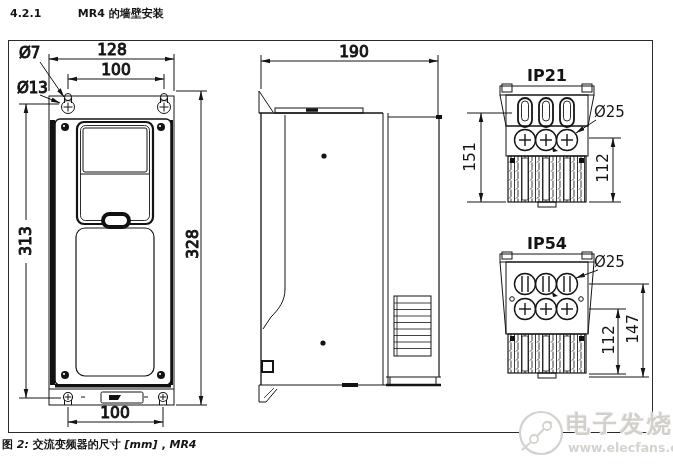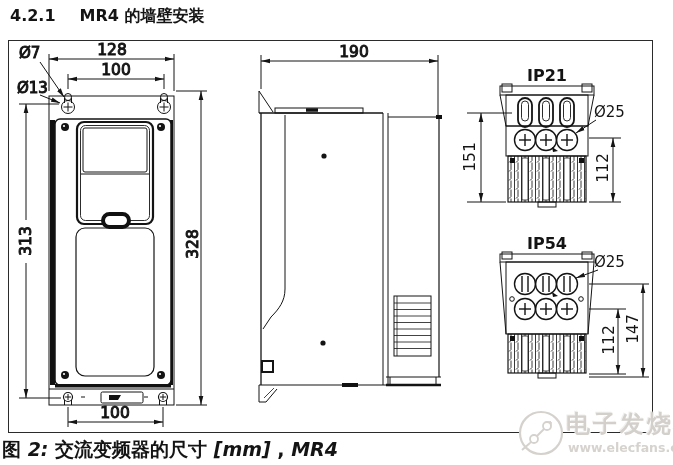--- a/index.html
+++ b/index.html
@@ -1,32 +1,32 @@
 <!DOCTYPE html>
 <html><head>
 <meta charset="utf-8">
 <style>
   html,body{margin:0;padding:0;background:#fff;}
   .page{position:relative;width:673px;height:465px;background:#fff;overflow:hidden;
         font-family:"DejaVu Sans","Liberation Sans",sans-serif;color:#141414;}
-  .hdr{position:absolute;top:6px;left:10px;font-size:16px;font-weight:bold;white-space:nowrap;}
+  .hdr{position:absolute;top:6px;left:10px;font-size:11px;font-weight:bold;white-space:nowrap;}
   .hdr .sec{display:inline-block;width:64px;}
   .figbox{position:absolute;left:8px;top:40px;width:643px;height:391px;border:1.4px solid #2b2b2b;box-sizing:content-box;background:#fff;}
   .figbox svg{display:block;}
   svg text{font-family:"DejaVu Sans","Liberation Sans",sans-serif;fill:#141414;}
   .dimtxt{font-size:15.5px;}
   .diatxt{font-size:15px;}
   .iptitle{font-size:16px;font-weight:bold;}
   .wm{position:absolute;left:502px;top:398px;width:171px;height:66px;z-index:5;}
   .wm .brand{position:absolute;left:64px;top:10px;font-size:24px;font-weight:bold;letter-spacing:3px;
              color:#d3d0cc;text-shadow:1px 1px 0 #ffffff,-1px -1px 0 #f2f0ee;white-space:nowrap;}
   .wm .site{position:absolute;left:66px;top:42px;font-size:12.5px;font-weight:bold;color:#d6d3cf;
             text-shadow:1px 1px 0 #fff;white-space:nowrap;}
   .wm .logo{position:absolute;left:16px;top:12px;}
-  .cap{position:absolute;left:2px;top:437px;font-size:19px;font-weight:bold;white-space:nowrap;}
+  .cap{position:absolute;left:2px;top:437px;font-size:11px;font-weight:bold;white-space:nowrap;}
   .cap .it{font-style:italic;font-family:"DejaVu Sans","Liberation Sans",sans-serif;}
 </style>
 </head>
 <body>
 
 <div class="page">
 
   <div class="hdr">
     <span class="sec">4.2.1</span>
     <span>MR4 的墙壁安装</span>

